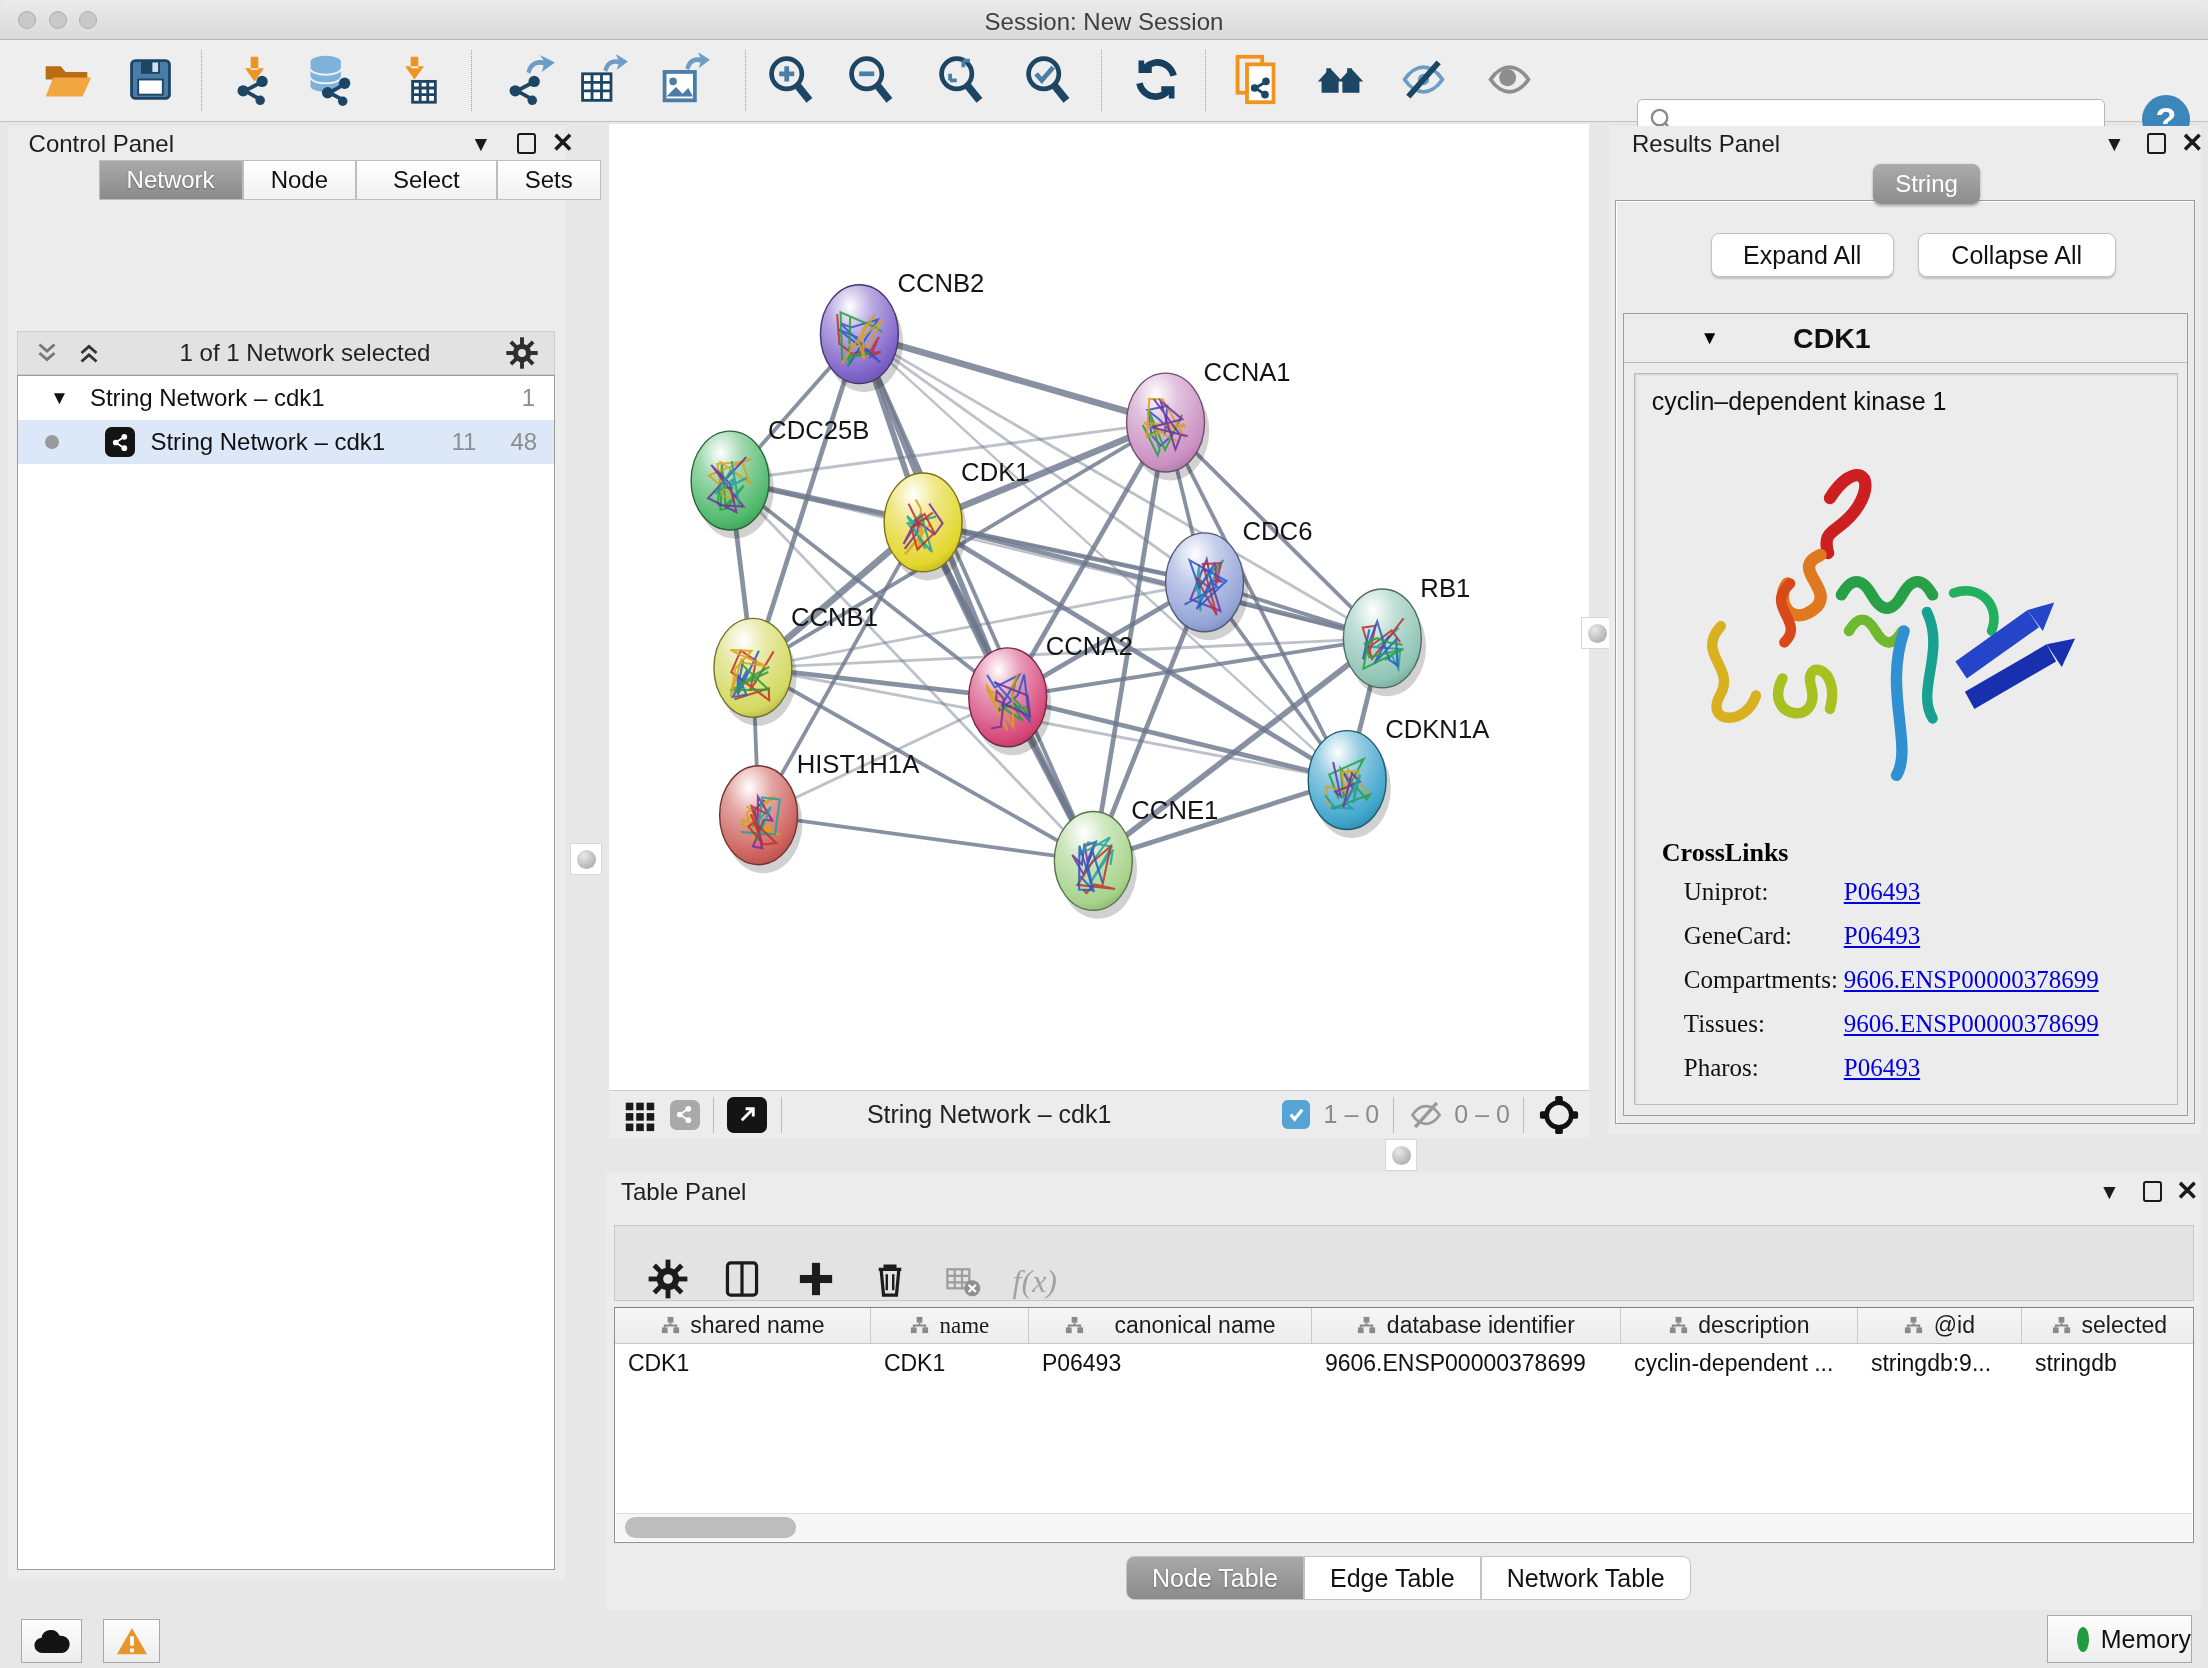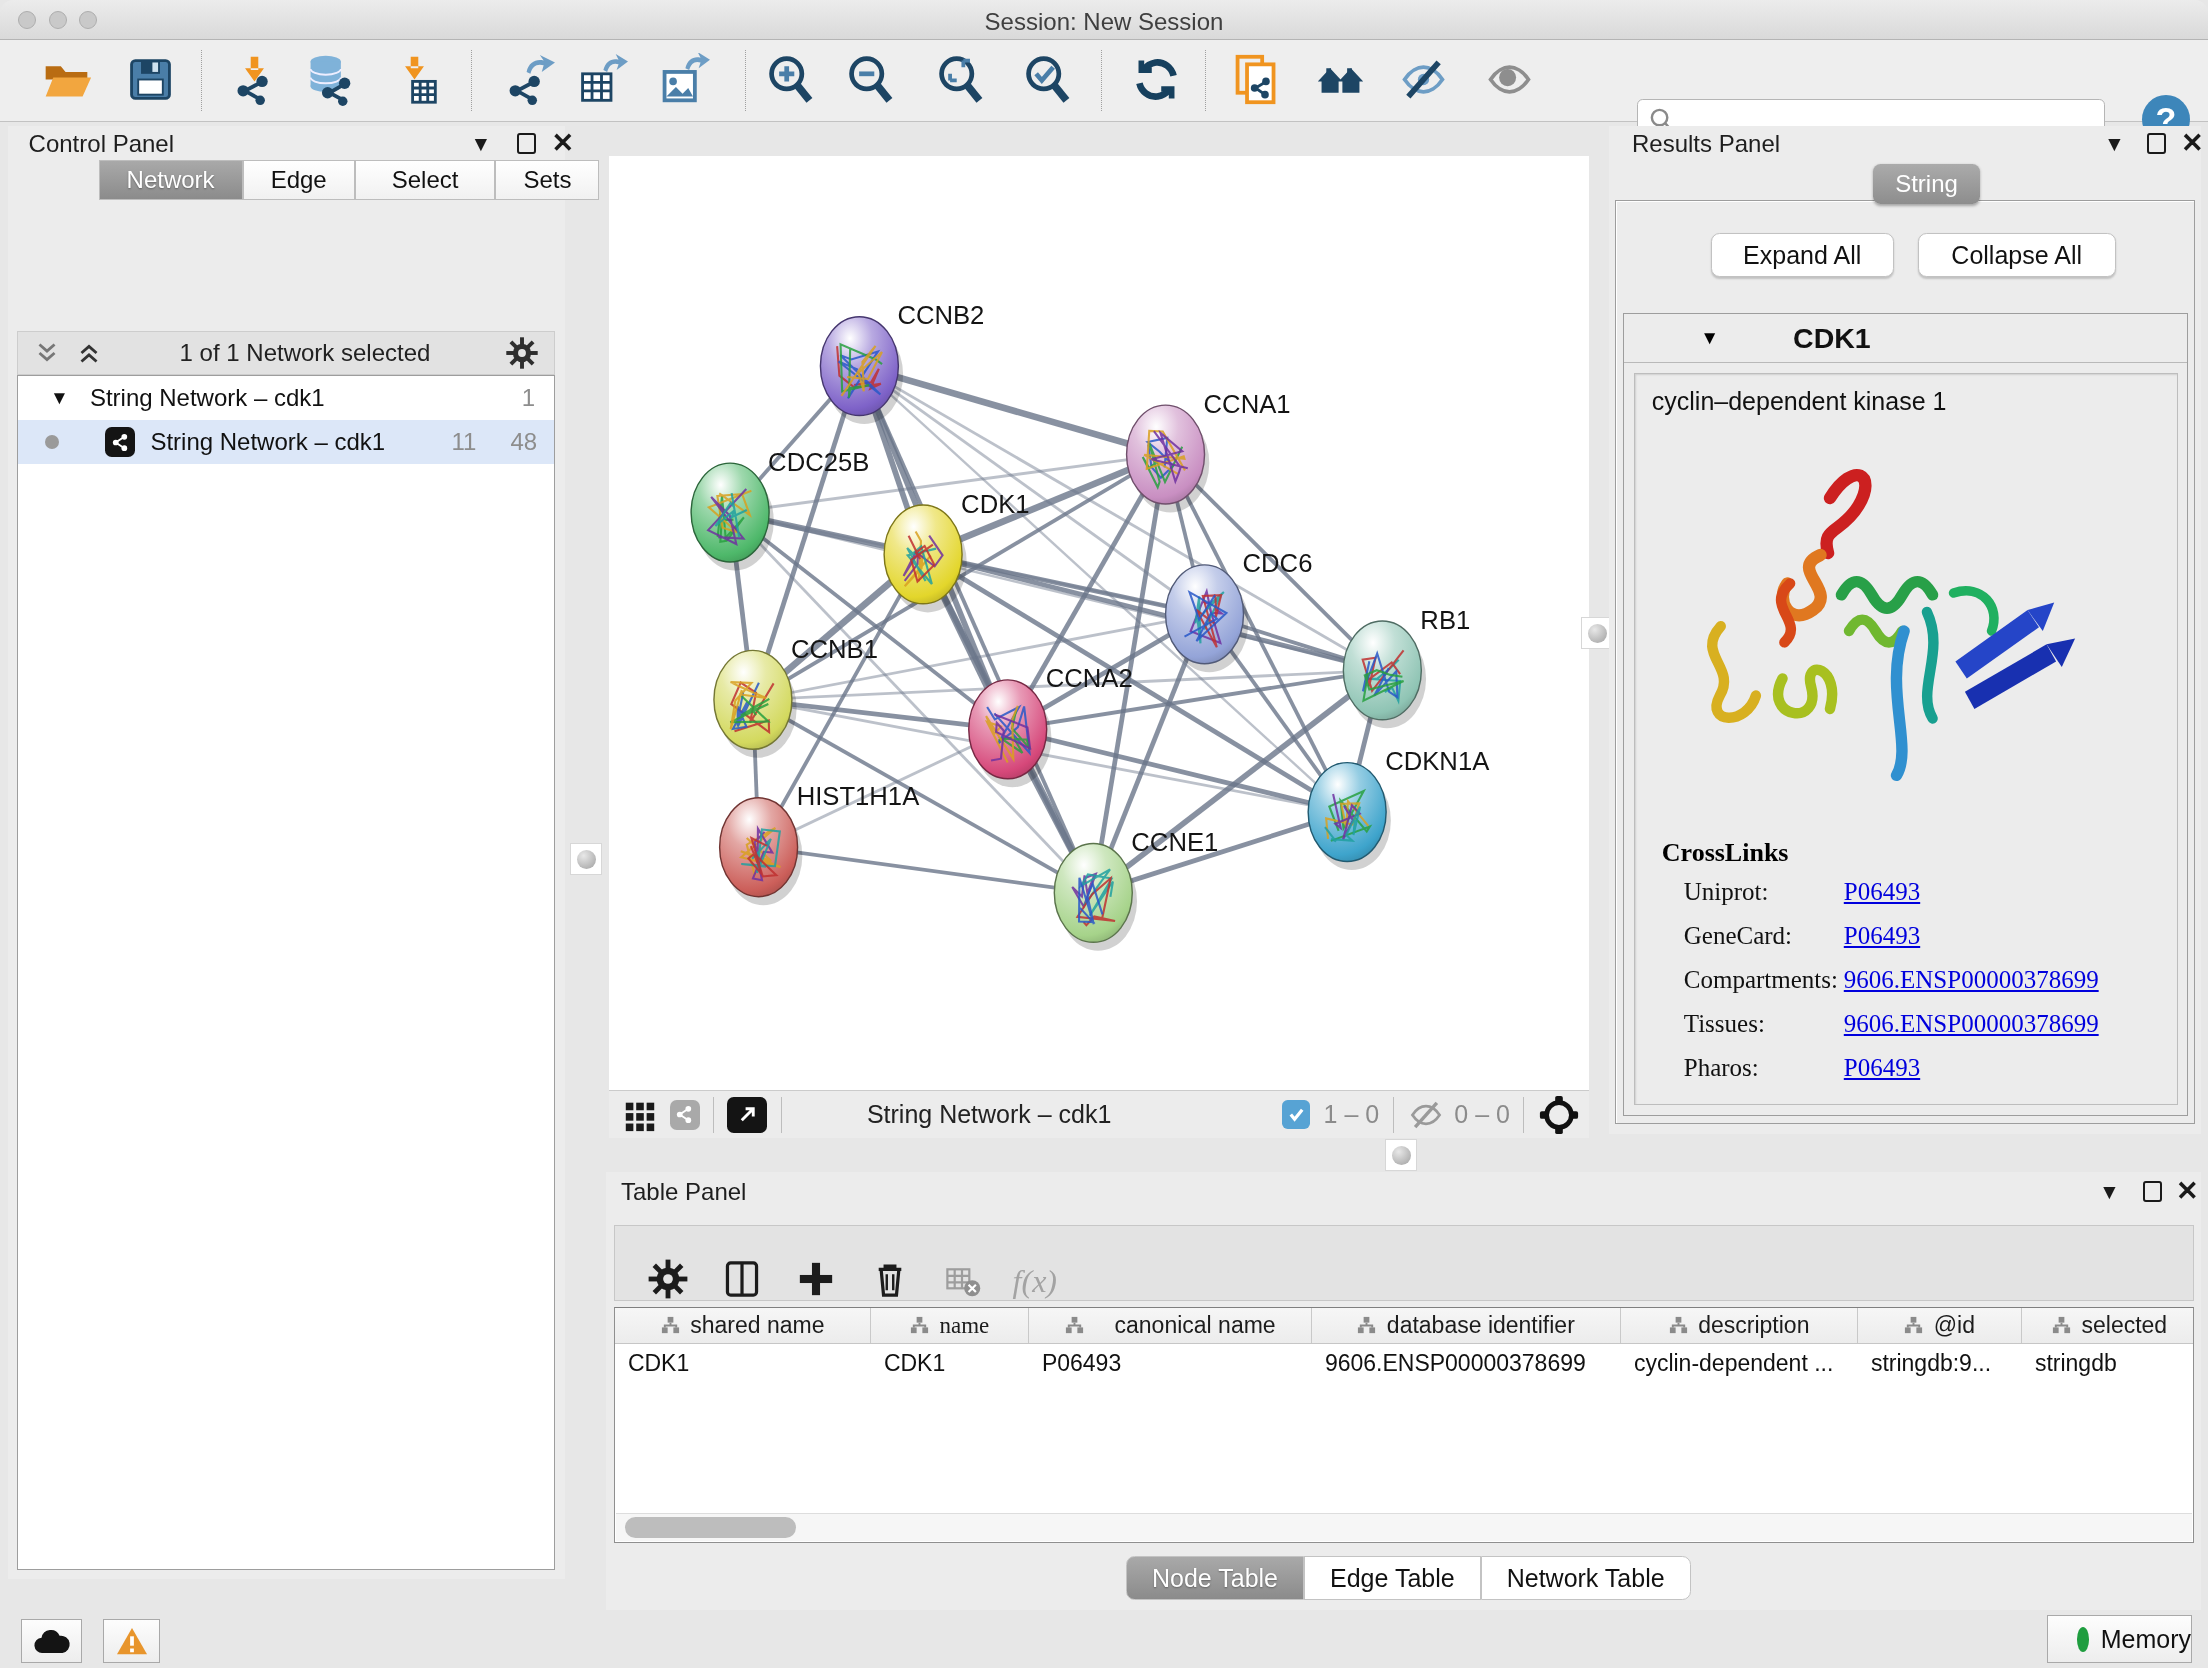--- a/index.html
+++ b/index.html
@@ -43,21 +43,21 @@
     border:1px solid #cdcdcd; display:flex; align-items:center; }
   #cp-status .lbl { flex:1; text-align:center; font-size:24px; color:#222; }
   #net-tree { left:9.5px; top:249px; width:538px; height:1195px; background:#fff; border:1px solid #9d9d9d; }
   .tree-row { height:44px; display:flex; align-items:center; font-size:24px; color:#111; }
   .tree-row.sel { background:#dce7f8; }
   .share-badge { width:30px; height:30px; border-radius:6.7px; background:#141414; display:flex;
     align-items:center; justify-content:center; }
   .cnt { color:#8d8d8d; }
 
   
-  #network-canvas { left:609px; top:124px; width:980px; height:966px; background:#fff;margin-top:32px; }
+  #network-canvas { left:609px; top:124px; width:980px; height:966px; background:#fff; }
   #network-statusbar { left:609px; top:1090px; width:980px; height:48px; background:#ececec;
     border-top:1px solid #cbcbcb; display:flex; align-items:center; }
   .nsb-sep { width:0; height:36px; border-left:1px solid #bdbdbd; margin:0 13.3px; }
   .nsb-txt { font-size:25px; color:#8b8b8b; }
   #nsb-title { font-size:25px; color:#222; }
 
   
   .split-handle { width:32px; height:32px; background:#fff; border:1px solid #d7d7d7;
     display:flex; align-items:center; justify-content:center; cursor:pointer; }
   .split-dot { width:19px; height:19px; border-radius:50%;
@@ -291,21 +291,21 @@
   <div class="abs" id="help-button">?</div>
 </div>
 
 <div class="abs" id="control-panel">
   <div class="abs panel-title" style="left:21px; top:3.8px">Control Panel</div>
   <div class="abs ph-ic" style="left:463px; top:5.7px">▼</div>
   <div class="abs float-ic" style="left:509px; top:6.7px"></div>
   <div class="abs x-ic" style="left:544px; top:6.7px">✕</div>
   <div class="abs" id="cp-tabs" style="left:91px; top:34px; display:flex">
       <div class="seg-tab sel" style="padding: 0px 27px;">Network</div>
-      <div class="seg-tab" style="padding: 0px 27px;">Edge</div>
+      <div class="seg-tab" style="padding: 0px 27px;">Node</div>
       <div class="seg-tab" style="padding: 0px 36px;">Select</div>
       <div class="seg-tab" style="padding: 0px 27px;">Sets</div>
     </div>
   <div class="abs" id="cp-status">
     <svg width="32" height="32" viewBox="0 0 34 34" style="margin-left:13.3px" fill="none" stroke="#777" stroke-width="3">
         <path d="M9 8l8 7 8-7M9 17l8 7 8-7"></path>
       </svg>
     <svg width="32" height="32" viewBox="0 0 34 34" style="margin-left:9.5px" fill="none" stroke="#333" stroke-width="3">
         <path d="M9 26l8-7 8 7M9 17l8-7 8 7"></path>
       </svg>

